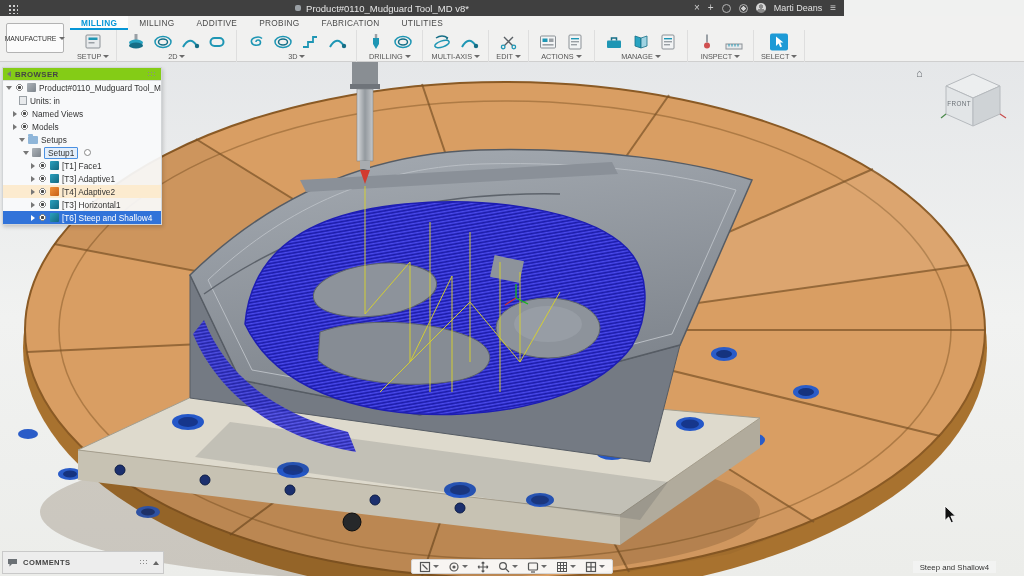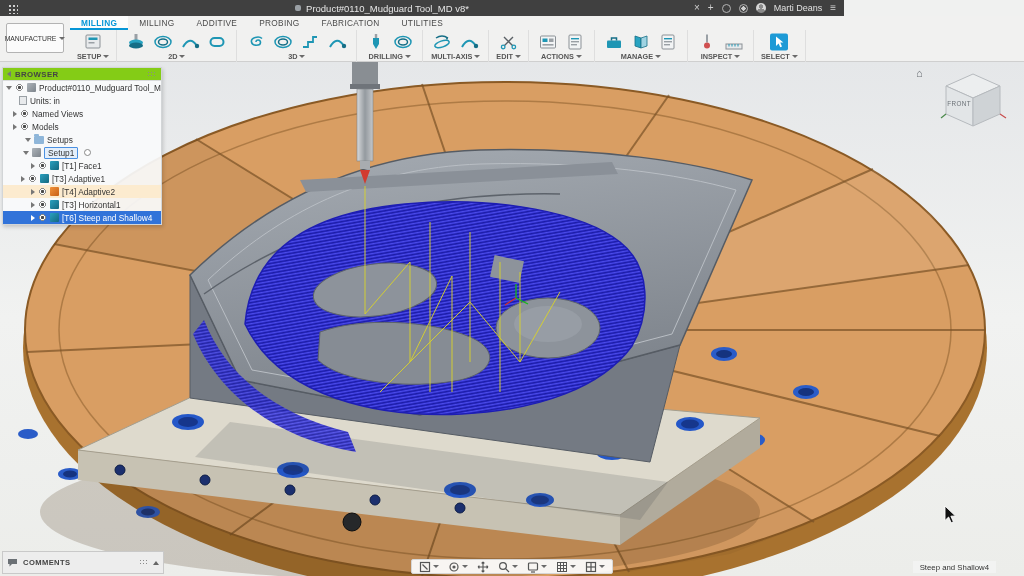--- a/index.html
+++ b/index.html
@@ -31,21 +31,21 @@
     gap:3px;font-size:6.8px;color:#333;}
   .tabs{position:absolute;top:0;left:70px;height:14px;display:flex;align-items:stretch;}
   .tab{padding:0 11px;display:flex;align-items:center;gap:3px;font-size:8.3px;color:#4a4a4a;letter-spacing:.3px;}
   .tab.active{background:#fcfcfc;color:#0696d7;font-weight:bold;box-shadow:inset 0 -2px 0 #0696d7;}
   .groups{position:absolute;top:14px;left:70px;height:32px;display:flex;}
   .group{display:flex;flex-direction:column;align-items:center;justify-content:space-between;
     padding:2px 7px 2px;border-right:1px solid #dedede;}
   .group-icons{display:flex;align-items:center;gap:3px;}
   .ti{width:24px;height:20px;display:flex;align-items:center;justify-content:center;border-radius:2px;}
   .ti svg{display:block;}
-  .group-label{font-size:7.3px;color:#555;display:flex;align-items:center;gap:2px;white-space:nowrap;font-weight:bold;}
+  .group-label{font-size:7.3px;color:#555;display:flex;align-items:center;gap:2px;white-space:nowrap;}
   .cd{width:0;height:0;border-left:3px solid transparent;border-right:3px solid transparent;border-top:3.5px solid #6a6a6a;}
 
   
   .viewport{position:absolute;top:62px;left:0;width:1024px;height:514px;}
   .scene{position:absolute;top:0;left:0;}
 
   
   .browser{position:absolute;top:5px;left:2px;width:160px;background:rgba(249,250,251,.93);
     border:1px solid #d2d5d7;box-shadow:1px 2px 4px rgba(0,0,0,.18);font-size:8.3px;color:#333;z-index:30;}
   .browser-header{height:13px;display:flex;align-items:center;gap:4px;background:#84cc16;
@@ -561,38 +561,38 @@
     <div class="brow" style="padding-left:10px">
       <span class="tr"></span>
       <span class="eye"></span>
       <span>Named Views</span>
     </div>
     <div class="brow" style="padding-left:10px">
       <span class="tr"></span>
       <span class="eye"></span>
       <span>Models</span>
     </div>
-    <div class="brow" style="padding-left:22px">
+    <div class="brow" style="padding-left:16px">
       <span class="td"></span>
       <span class="folder"></span>
       <span>Setups</span>
     </div>
     <div class="brow" style="padding-left:20px">
       <span class="td"></span>
       <span class="opic gray"></span>
       <span class="label-box">Setup1</span>
       <span class="rec"></span>
     </div>
     <div class="brow" style="padding-left:28px">
       <span class="tr"></span>
       <span class="eye"></span>
       <span class="opic"></span>
       <span>[T1] Face1</span>
     </div>
-    <div class="brow" style="padding-left:18px">
+    <div class="brow" style="padding-left:28px">
       <span class="tr"></span>
       <span class="eye"></span>
       <span class="opic"></span>
       <span>[T3] Adaptive1</span>
     </div>
     <div class="brow hl" style="padding-left:28px">
       <span class="tr"></span>
       <span class="eye"></span>
       <span class="opic orange"></span>
       <span>[T4] Adaptive2</span>

